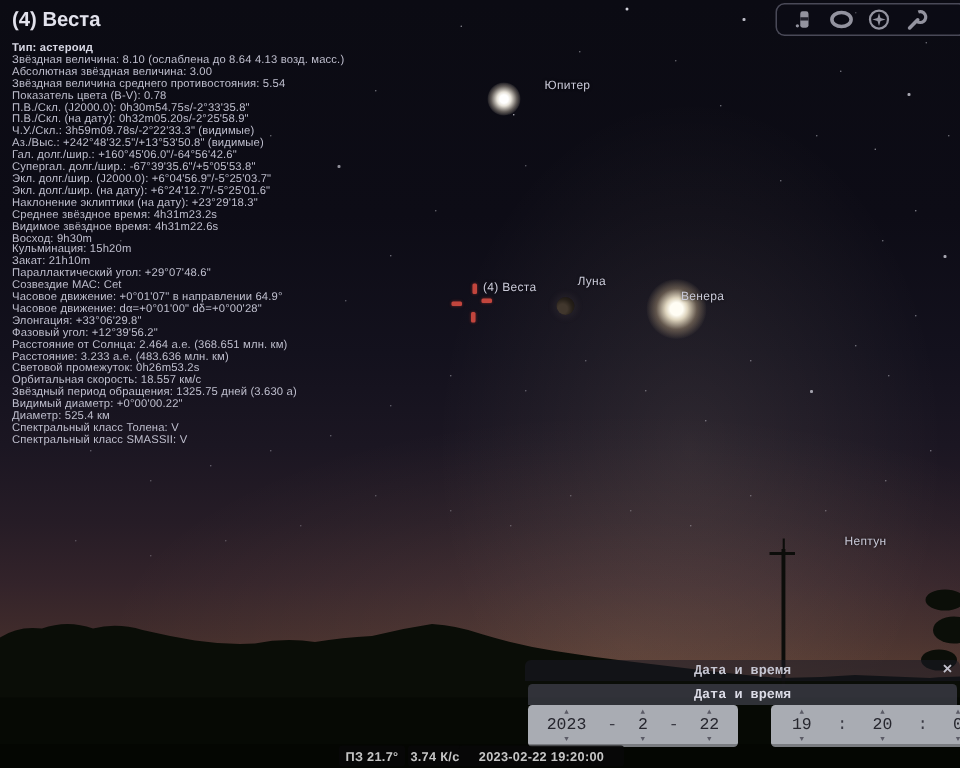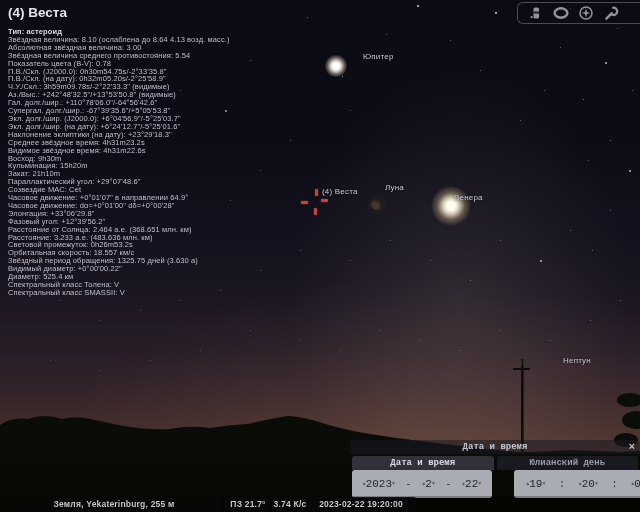--- a/index.html
+++ b/index.html
@@ -54,21 +54,21 @@
   .dtw-title{position:absolute;left:0;right:0;top:2px;text-align:center;font-size:9px;font-weight:bold;color:#c6c6d2;}
   .dtw-close{position:absolute;right:5px;top:0px;font-size:11px;font-weight:bold;color:#c0c0cc;cursor:pointer;line-height:14px;}
   .dtw-tabs{position:absolute;left:2px;right:2px;top:16px;height:14px;display:flex;gap:3px;}
   .dtw-tab{flex:1;text-align:center;font-size:9px;font-weight:bold;line-height:14px;border-radius:3px 3px 0 0;cursor:pointer;}
   .dtw-tab.active{background:rgba(82,82,98,.55);color:#dcdce6;}
   .dtw-tab.inactive{background:rgba(42,42,56,.5);color:#9a9aa8;}
   .spinbox{position:absolute;top:30px;height:28px;background:rgba(199,201,210,.85);border-radius:3px;
     display:flex;align-items:center;justify-content:space-around;padding:0 6px;box-sizing:border-box;}
   .spinbox.date{left:2px;width:140px;}
   .spinbox.time{left:146px;width:142px;margin-left:18px;}
-  .spincol{display:flex;flex-direction:row;align-items:center;}
+  .spincol{display:flex;flex-direction:column;align-items:center;}
   .sarrow{font-size:5px;line-height:5px;color:#5b5b66;cursor:pointer;}
   .snum{font-size:11px;line-height:13px;color:#26262e;cursor:default;}
   .ssep{font-size:11px;color:#3a3a44;padding:0 1px;}
   
   .statusbar{position:absolute;left:0;top:496px;width:640px;height:16px;background:rgba(0,0,0,.28);z-index:9;}
   .chip{position:absolute;top:1px;height:14px;line-height:14px;background:rgba(8,8,8,.88);border-radius:2px;
     color:#c6c6c6;font-size:8.5px;font-weight:bold;text-align:center;letter-spacing:.2px;}
   .chip-location{left:6px;width:216px;}
   .chip-fov{left:226px;width:44px;}
   .chip-fps{left:272px;width:36px;}
@@ -178,21 +178,21 @@
     <div>
         <div class="info-line">Тип: астероид</div>
         <div class="info-line">Звёздная величина: 8.10 (ослаблена до 8.64 4.13 возд. масс.)</div>
         <div class="info-line">Абсолютная звёздная величина: 3.00</div>
         <div class="info-line">Звёздная величина среднего противостояния: 5.54</div>
         <div class="info-line">Показатель цвета (B-V): 0.78</div>
         <div class="info-line">П.В./Скл. (J2000.0): 0h30m54.75s/-2°33'35.8"</div>
         <div class="info-line">П.В./Скл. (на дату): 0h32m05.20s/-2°25'58.9"</div>
         <div class="info-line">Ч.У./Скл.: 3h59m09.78s/-2°22'33.3" (видимые)</div>
         <div class="info-line">Аз./Выс.: +242°48'32.5"/+13°53'50.8" (видимые)</div>
-        <div class="info-line">Гал. долг./шир.: +110°78'06.0"/-64°56'42.6"</div>
+        <div class="info-line">Гал. долг./шир.: +160°45'06.0"/-64°56'42.6"</div>
         <div class="info-line">Супергал. долг./шир.: -67°39'35.6"/+5°05'53.8"</div>
         <div class="info-line">Экл. долг./шир. (J2000.0): +6°04'56.9"/-5°25'03.7"</div>
         <div class="info-line">Экл. долг./шир. (на дату): +6°24'12.7"/-5°25'01.6"</div>
         <div class="info-line">Наклонение эклиптики (на дату): +23°29'18.3"</div>
         <div class="info-line">Среднее звёздное время: 4h31m23.2s</div>
         <div class="info-line">Видимое звёздное время: 4h31m22.6s</div>
         <div class="info-line">Восход: 9h30m</div>
         <div class="info-line">Кульминация: 15h20m</div>
         <div class="info-line">Закат: 21h10m</div>
         <div class="info-line">Параллактический угол: +29°07'48.6"</div>
@@ -241,21 +241,20 @@
     </div>
   </div>
 
   <div class="dtw">
     <div class="dtw-titlebar">
       <div class="dtw-title">Дата и время</div>
       <div class="dtw-close">×</div>
     </div>
     <div class="dtw-tabs">
       <div class="dtw-tab active">Дата и время</div>
-      <div class="dtw-tab inactive">Юлианский день</div>
     </div>
 
     <div class="spinbox date">
       <div class="spincol">
         <div class="sarrow">▲</div>
         <div class="snum">2023</div>
         <div class="sarrow">▼</div>
       </div>
       <div class="ssep">-</div>
       <div class="spincol">
@@ -286,19 +285,18 @@
       <div class="ssep">:</div>
       <div class="spincol">
         <div class="sarrow">▲</div>
         <div class="snum">0</div>
         <div class="sarrow">▼</div>
       </div>
     </div>
   </div>
 
   <div class="statusbar">
-    <div class="chip chip-location">Земля, Yekaterinburg, 255 м</div>
     <div class="chip chip-fov">ПЗ 21.7°</div>
     <div class="chip chip-fps">3.74 К/с</div>
     <div class="chip chip-datetime">2023-02-22 19:20:00 UTC+05:00</div>
   </div>
 
 </div>
 
 </body></html>

